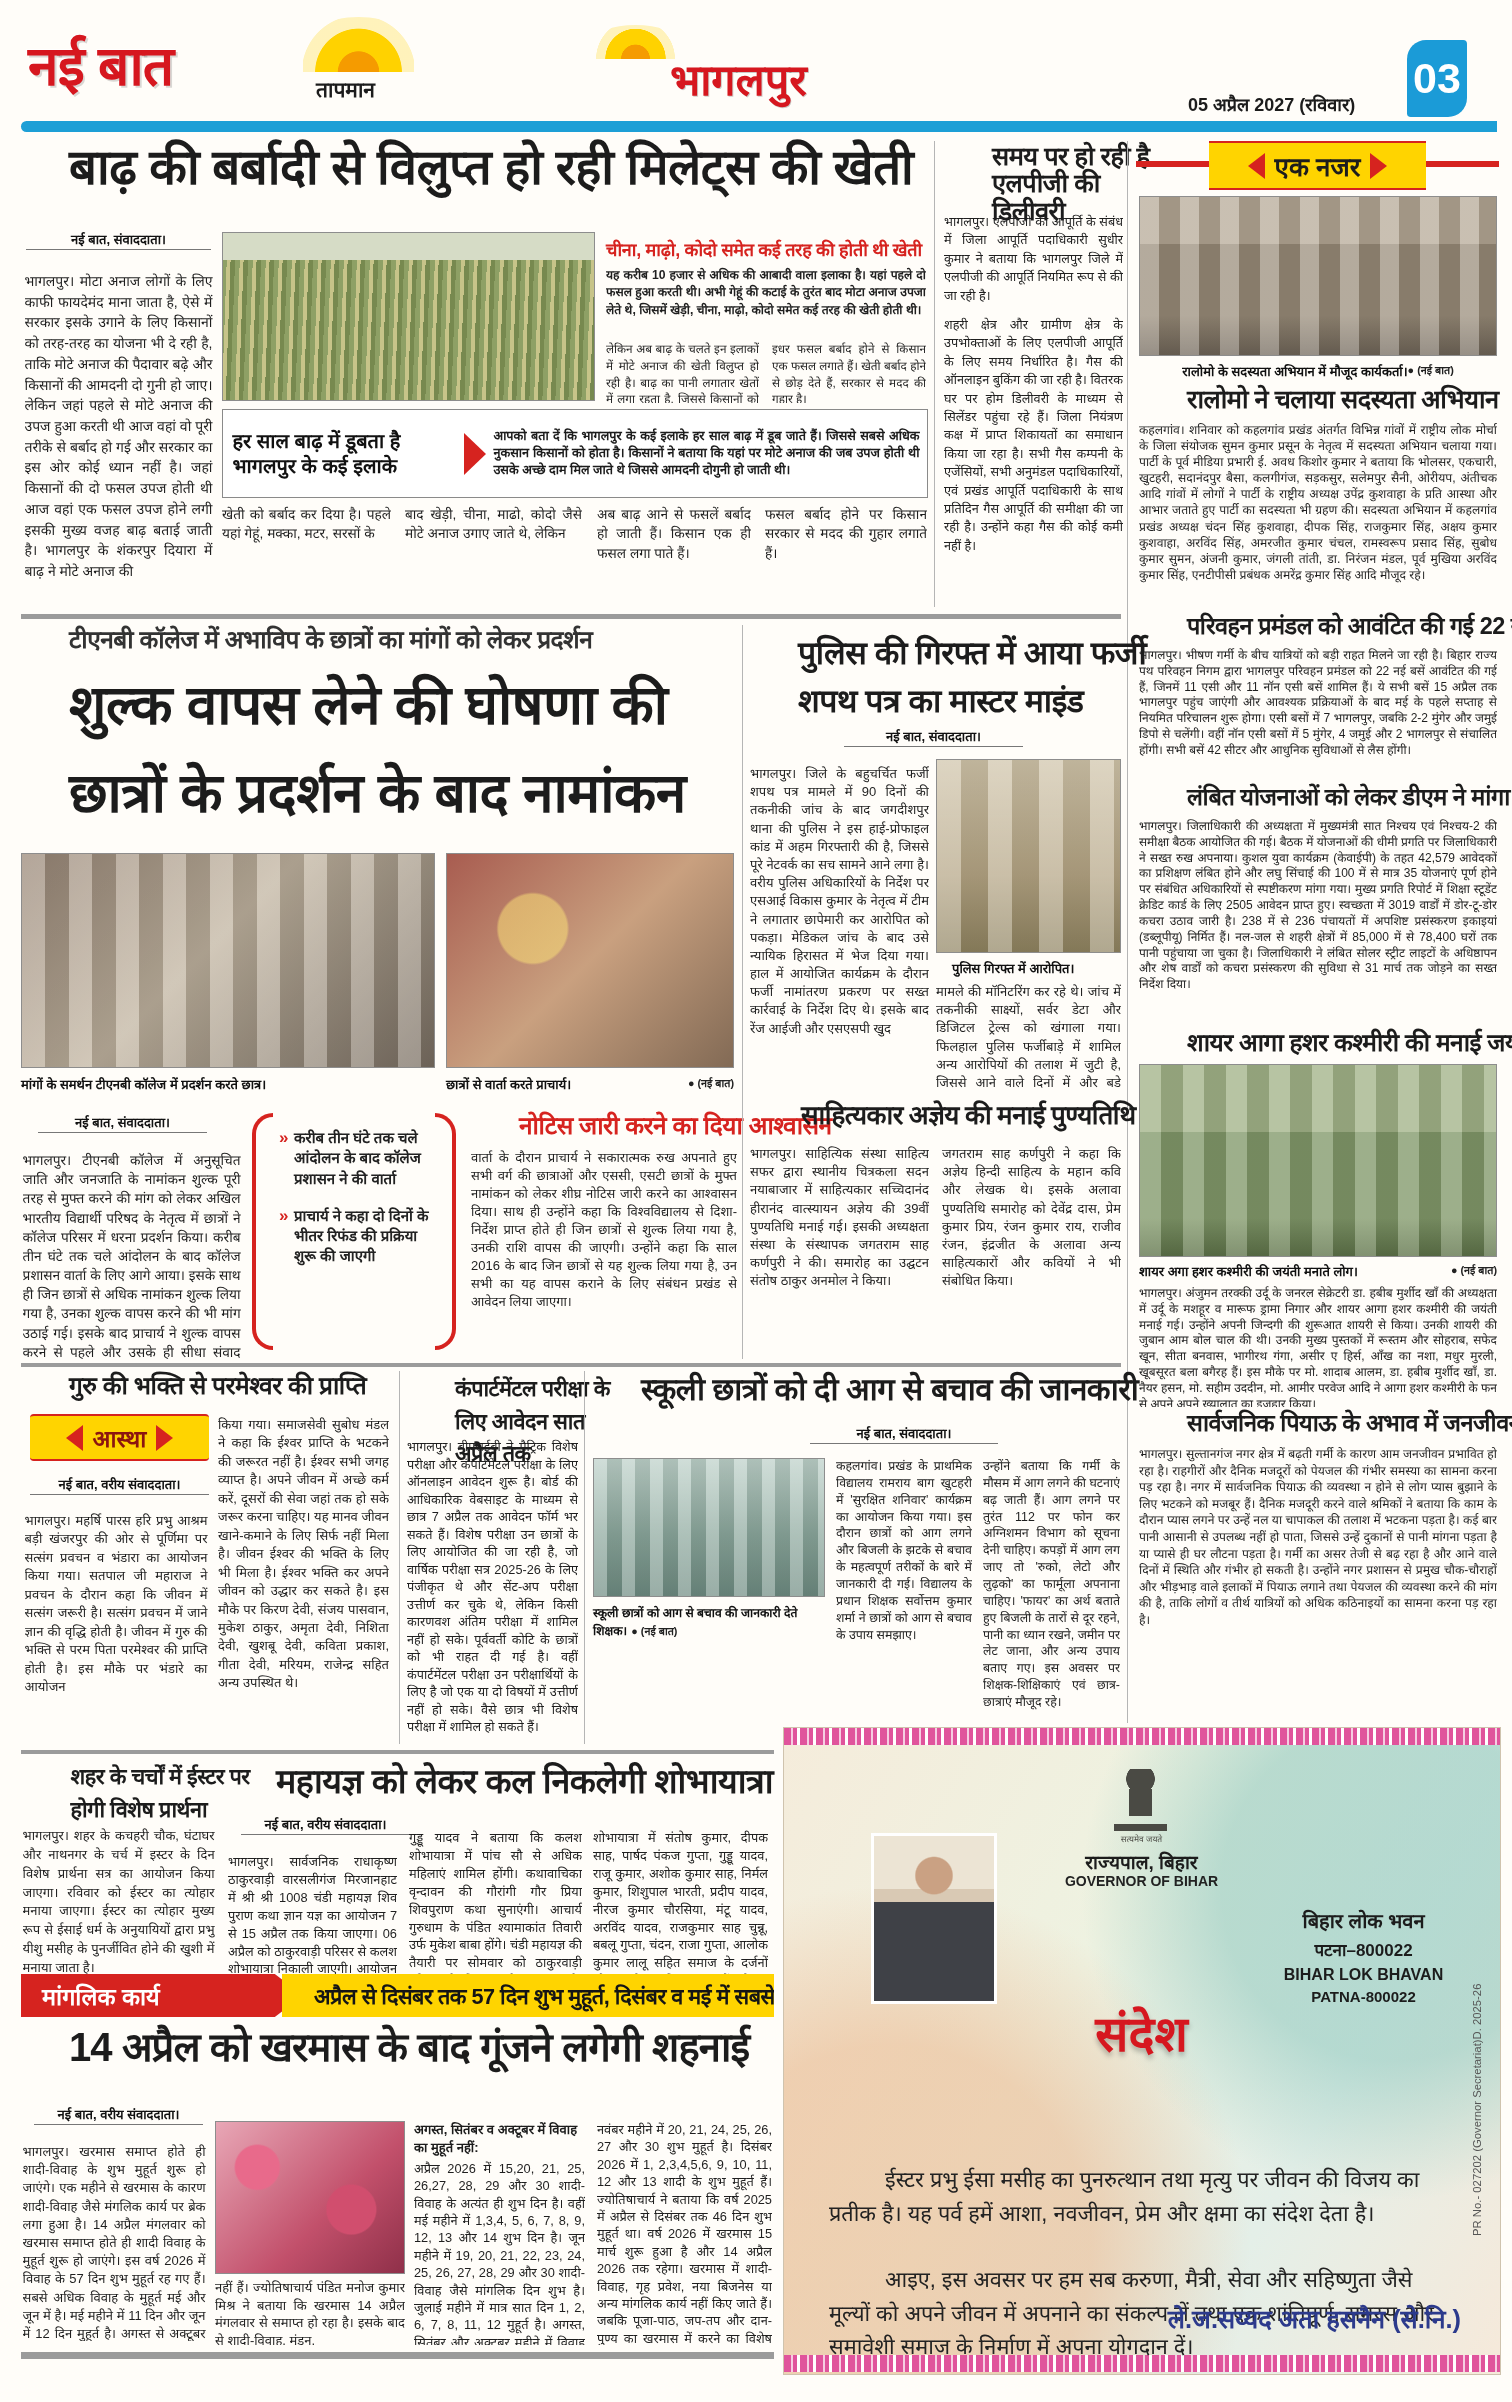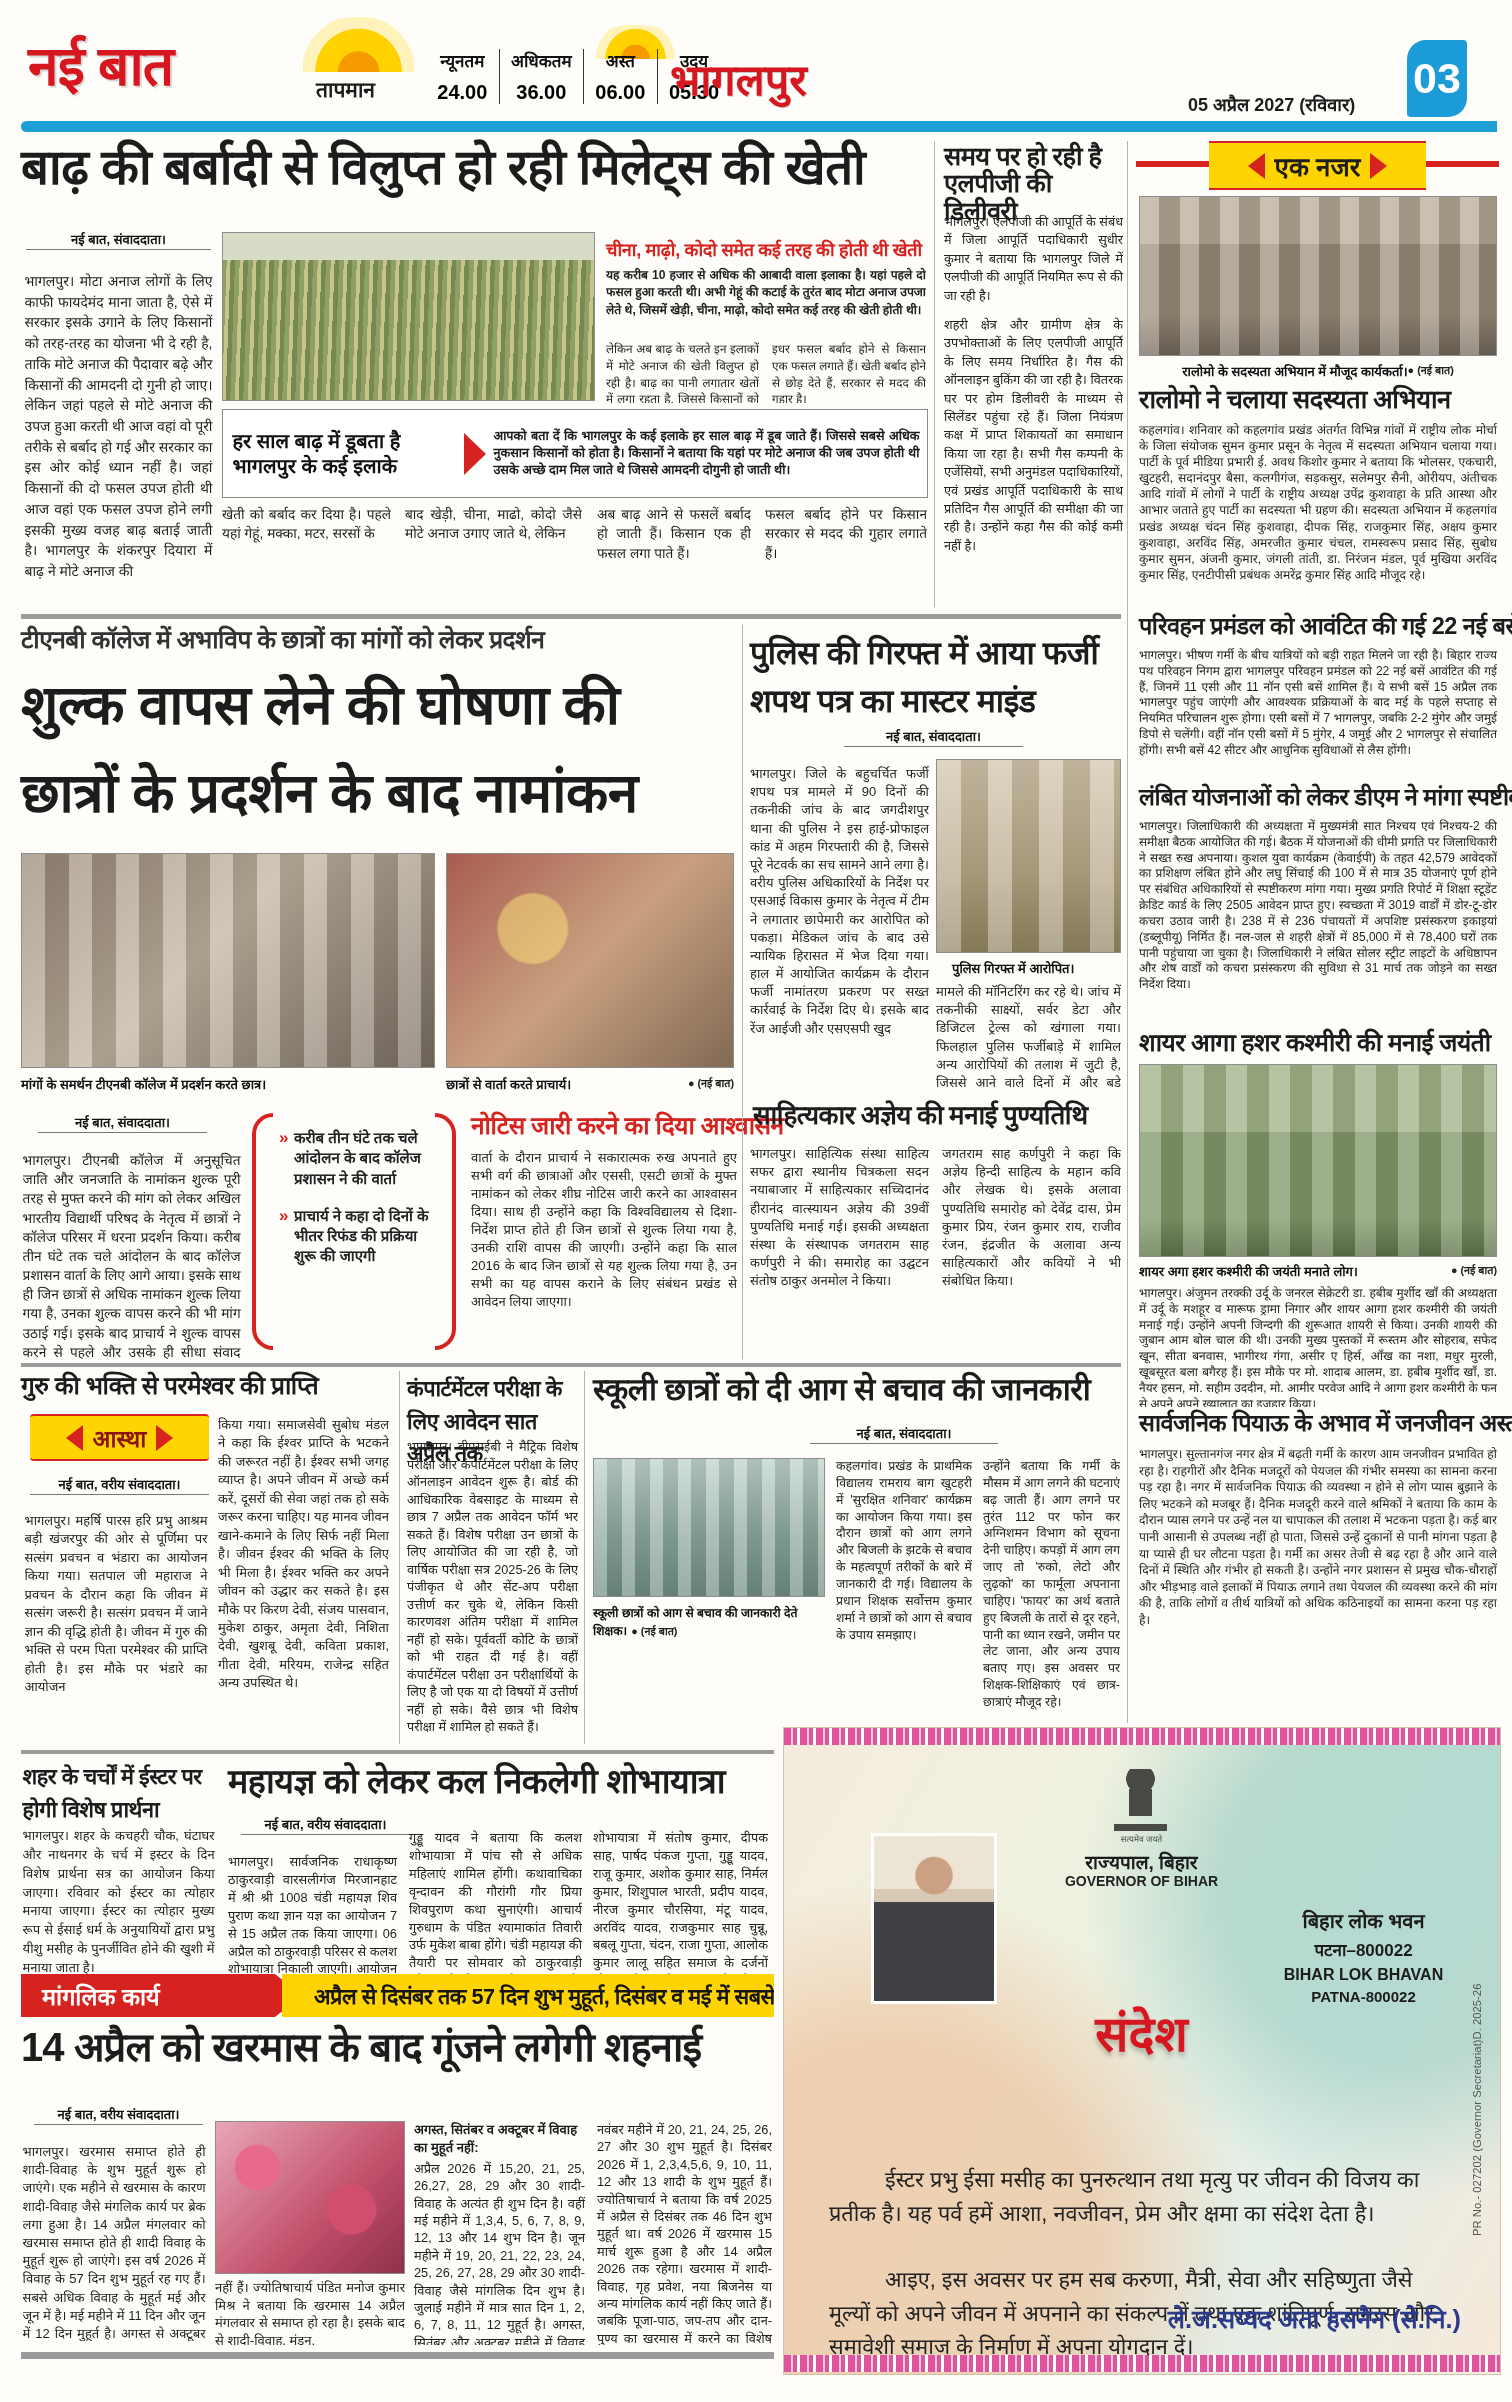--- a/index.html
+++ b/index.html
@@ -1,19 +1,19 @@
 <!DOCTYPE html>
 <html style="font-size:15px"><head>
 <meta charset="utf-8">
 <style>
   html,body{margin:0;padding:0;background:#e8e8e8;font-family:"Liberation Sans",sans-serif;}
   .page{position:relative;width:1512px;height:2402px;background:#fffdf9;overflow:hidden;color:#1c1c1c;margin:0 auto;}
   .abs{position:absolute;}
   .b{font-weight:bold;}
-  .hl{font-weight:bold;color:#1c1c1c;letter-spacing:-0.5px;line-height:1.08;}
+  .hl{font-weight:bold;color:#1c1c1c;letter-spacing:-0.5px;line-height:1.08;margin-left:48px;}
   .nw{white-space:nowrap;}
   .red{color:#d6231f;}
   .body{font-size:12.7px;line-height:1.42;color:#1f1f1f;text-align:justify;overflow:hidden;}
   .byline{font-weight:bold;font-size:13px;text-align:center;color:#111;border-bottom:0.9px solid #777;padding-bottom:1px;}
   .cap{font-weight:bold;font-size:13px;color:#101010;}
   .credit{font-weight:bold;font-size:10.8px;color:#222;}
   .photo{border:0.9px solid #8d8d8d;box-sizing:border-box;}
   .rule-h{background:#9b9b9b;}
   .rule-v{background:#b5b5b5;width:0.9px;}
   .badge{background:#ffd400;border-top:2.8px solid #d6231f;border-bottom:2.8px solid #d6231f;display:flex;align-items:center;justify-content:center;font-weight:bold;}
@@ -35,38 +35,20 @@
 </head>
 <body>
 
 <div class="page">
 
   <div class="abs" style="left:0;top:0;width:1512px;height:121px;">
     <div class="abs" style="left:28px;top:26px;font-size:55px;font-weight:bold;color:#d6171f;letter-spacing:-0.9px;text-shadow:1.9px 1.9px 0 rgba(0,0,0,.15), -0.9px -0.9px 0 #fff;">नई बात</div>
     <div class="abs sun" style="left:303px;top:17px;width:111px;height:55px;"></div>
     <div class="abs b" style="left:316px;top:75px;font-size:21px;">तापमान</div>
     <div class="abs sun" style="left:593px;top:24.5px;width:85px;height:34px;"></div>
-    <div class="abs" style="left:426px;top:49px;display:flex;">
-      <div class="tempcell">
-        <div class="tlabel">न्यूनतम</div>
-        <div class="tvalue">24.00</div>
-      </div>
-      <div class="tempcell">
-        <div class="tlabel">अधिकतम</div>
-        <div class="tvalue">36.00</div>
-      </div>
-      <div class="tempcell">
-        <div class="tlabel">अस्त</div>
-        <div class="tvalue">06.00</div>
-      </div>
-      <div class="tempcell">
-        <div class="tlabel">उदय</div>
-        <div class="tvalue">05.30</div>
-      </div>
-    </div>
     <div class="abs" style="left:670px;top:49px;font-size:43px;font-weight:bold;color:#d6171f;text-shadow:0.9px 0.9px 0 rgba(0,0,0,.2);">भागलपुर</div>
     <div class="abs b" style="left:1188px;top:92px;font-size:18px;">05 अप्रैल 2027 (रविवार)</div>
     <div class="abs" style="left:1407px;top:40px;width:60px;height:77px;background:#1b9bd7;color:#fff;font-size:43px;font-weight:bold;display:flex;align-items:center;justify-content:center;border-radius:19px 3.8px 19px 3.8px;">03</div>
     <div class="abs" style="left:21px;top:121px;width:1476px;height:11.3px;background:#1d9fd6;border-radius:7.5px 0 0 7.5px;"></div>
   </div>
 
   <div>
     <div class="abs hl nw" style="left:21px;top:141px;font-size:49px;">बाढ़ की बर्बादी से विलुप्त हो रही मिलेट्स की खेती</div>
     <div class="abs byline" style="left:26px;top:230px;width:185px;">नई बात, संवाददाता।</div>
     <div class="abs body" style="left:24.5px;top:271px;width:188px;height:331px;font-size:14px;line-height:1.48;">भागलपुर। मोटा अनाज लोगों के लिए काफी फायदेमंद माना जाता है, ऐसे में सरकार इसके उगाने के लिए किसानों को तरह-तरह का योजना भी दे रही है, ताकि मोटे अनाज की पैदावार बढ़े और किसानों की आमदनी दो गुनी हो जाए। लेकिन जहां पहले से मोटे अनाज की उपज हुआ करती थी आज वहां वो पूरी तरीके से बर्बाद हो गई और सरकार का इस ओर कोई ध्यान नहीं है। जहां किसानों की दो फसल उपज होती थी आज वहां एक फसल उपज होने लगी इसकी मुख्य वजह बाढ़ बताई जाती है। भागलपुर के शंकरपुर दियारा में बाढ़ ने मोटे अनाज की</div>

